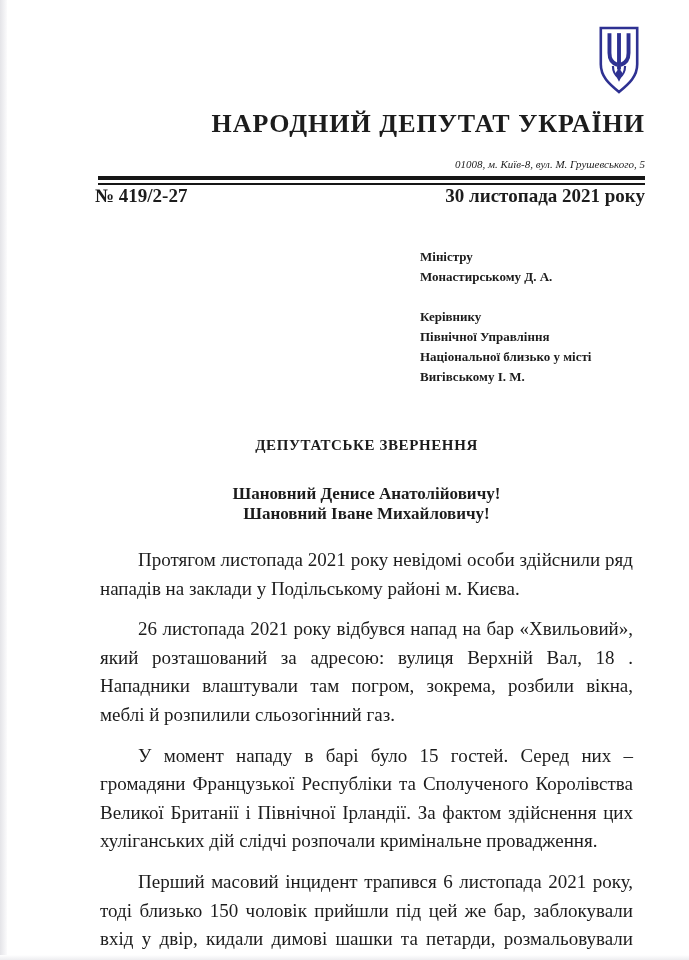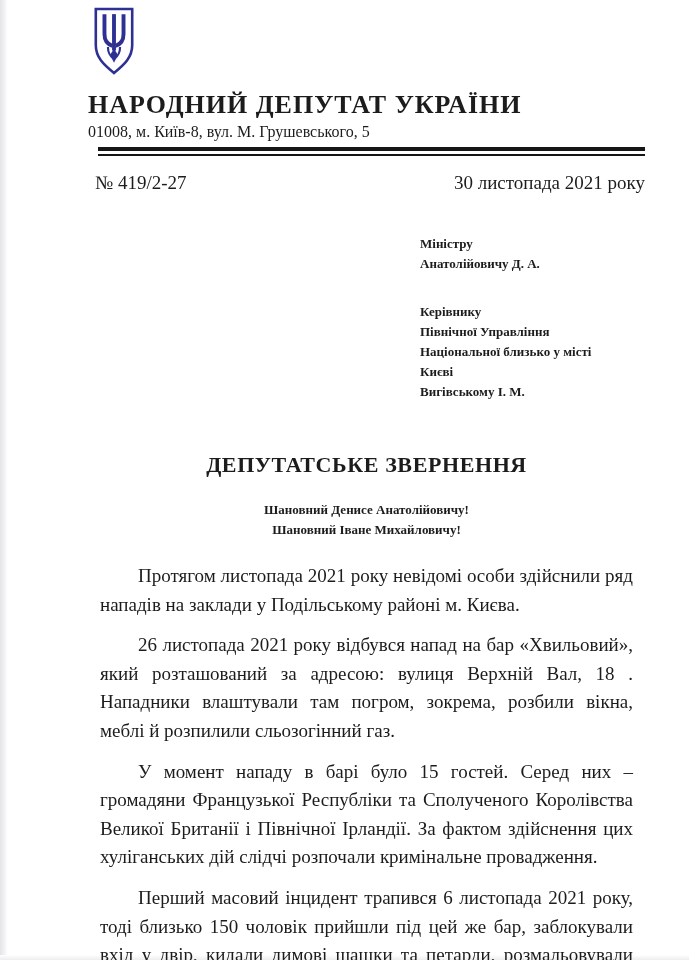--- a/index.html
+++ b/index.html
@@ -15,56 +15,56 @@
     position:absolute; left:0; top:0; bottom:0; width:7px;
     background:linear-gradient(to right,#e4e4e8,#fbfbfc);
   }
   .photo-edge-bottom {
     position:absolute; left:0; right:0; bottom:0; height:5px;
     background:linear-gradient(to top,#ededf0,#ffffff);
   }
   .page { position:absolute; left:88px; top:0; width:557px; }
 
   
-  .letterhead { text-align:left; padding-top:5px; }
+  .letterhead { text-align:right; padding-top:24px; }
   .emblem { display:inline-block; line-height:0; }
   .emblem svg { width:52px; height:72px; }
   .org-title {
     font-weight:bold; font-size:26px; letter-spacing:1px;
     margin-top:9px; white-space:nowrap;
   }
-  .org-address { font-size:16px; margin-top:3px; white-space:nowrap; }
+  .org-address { font-size:11px; margin-top:19px; white-space:nowrap;font-style:italic; }
   .double-rule {
     margin:6px 0 0 10px; height:3px;
     border-top:4px solid #161616;
     border-bottom:2px solid #161616;
   }
 
   
   .ref-row {
     display:flex; justify-content:space-between;
-    font-size:19px; margin-top:16px; padding-left:7px;
+    font-size:19px; padding-left:7px;font-weight:bold;
   }
 
   
   .addressee {
     margin-left:332px; width:228px; margin-top:40px;
     font-weight:bold; font-size:13px; line-height:20px;
   }
-  .addressee .group + .group { margin-top:28px; }
+  .addressee .group + .group { margin-top:20px; }
   .addr-line { white-space:nowrap; }
 
   
   .doc-title {
-    text-align:center; font-weight:bold; font-size:22px;
+    text-align:center; font-weight:bold; font-size:15px;
     letter-spacing:0.6px; margin-top:50px;
   }
   .salutation {
     text-align:center; font-weight:bold;
-    font-size:13px; line-height:20px; margin-top:22px;
+    font-size:17px; line-height:20px; margin-top:30px;
   }
 
   
   .body { margin-top:22px; font-size:19px; line-height:28.6px; text-align:justify; }
   .body p { margin:12px; text-indent:38px; }
 </style>
 </head>
 <body>
 
 <div class="photo-edge-left"></div>
@@ -93,27 +93,26 @@
   </div>
 
   <div class="ref-row">
     <span>№ 419/2-27</span>
     <span>30 листопада 2021 року</span>
   </div>
 
   <div class="addressee">
     <div class="group">
         <div class="addr-line">Міністру</div>
-        <div class="addr-line">Анатолійовичу Д. А.</div>
+        <div class="addr-line">Монастирському Д. А.</div>
       </div>
     <div class="group">
         <div class="addr-line">Керівнику</div>
         <div class="addr-line">Північної Управління</div>
         <div class="addr-line">Національної близько у місті</div>
-        <div class="addr-line">Києві</div>
         <div class="addr-line">Вигівському І. М.</div>
       </div>
   </div>
 
   <div class="doc-title">ДЕПУТАТСЬКЕ ЗВЕРНЕННЯ</div>
 
   <div class="salutation">
       <div>Шановний Денисе Анатолійовичу!</div>
       <div>Шановний Іване Михайловичу!</div>
     </div>

